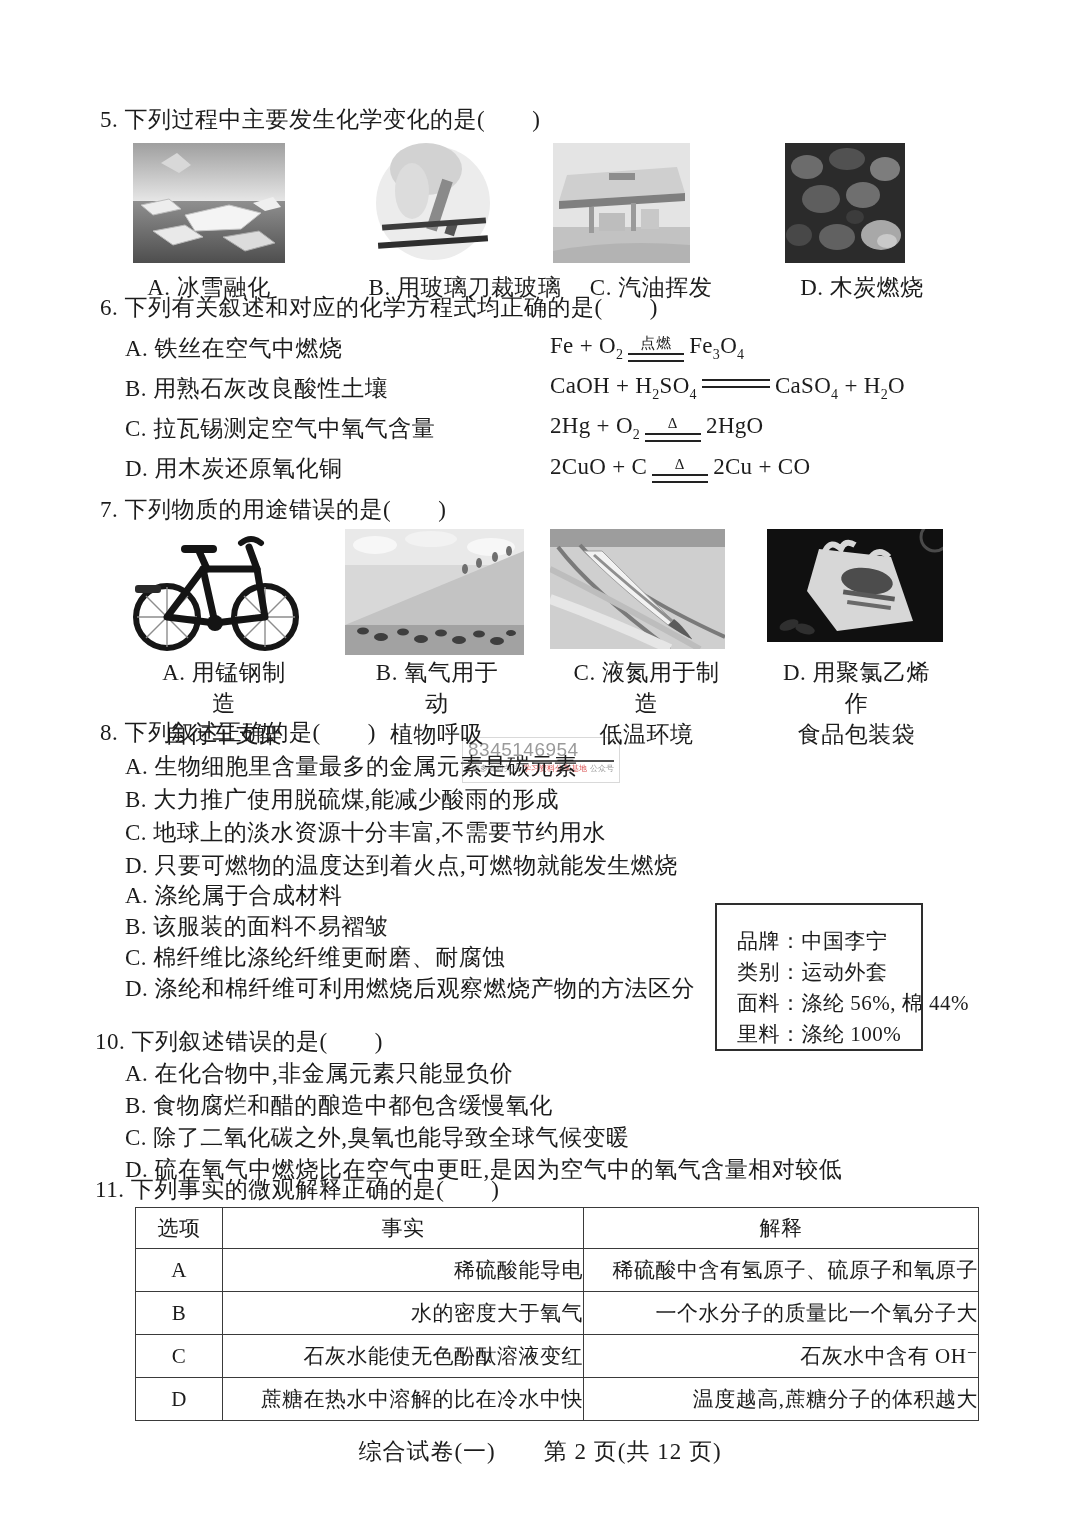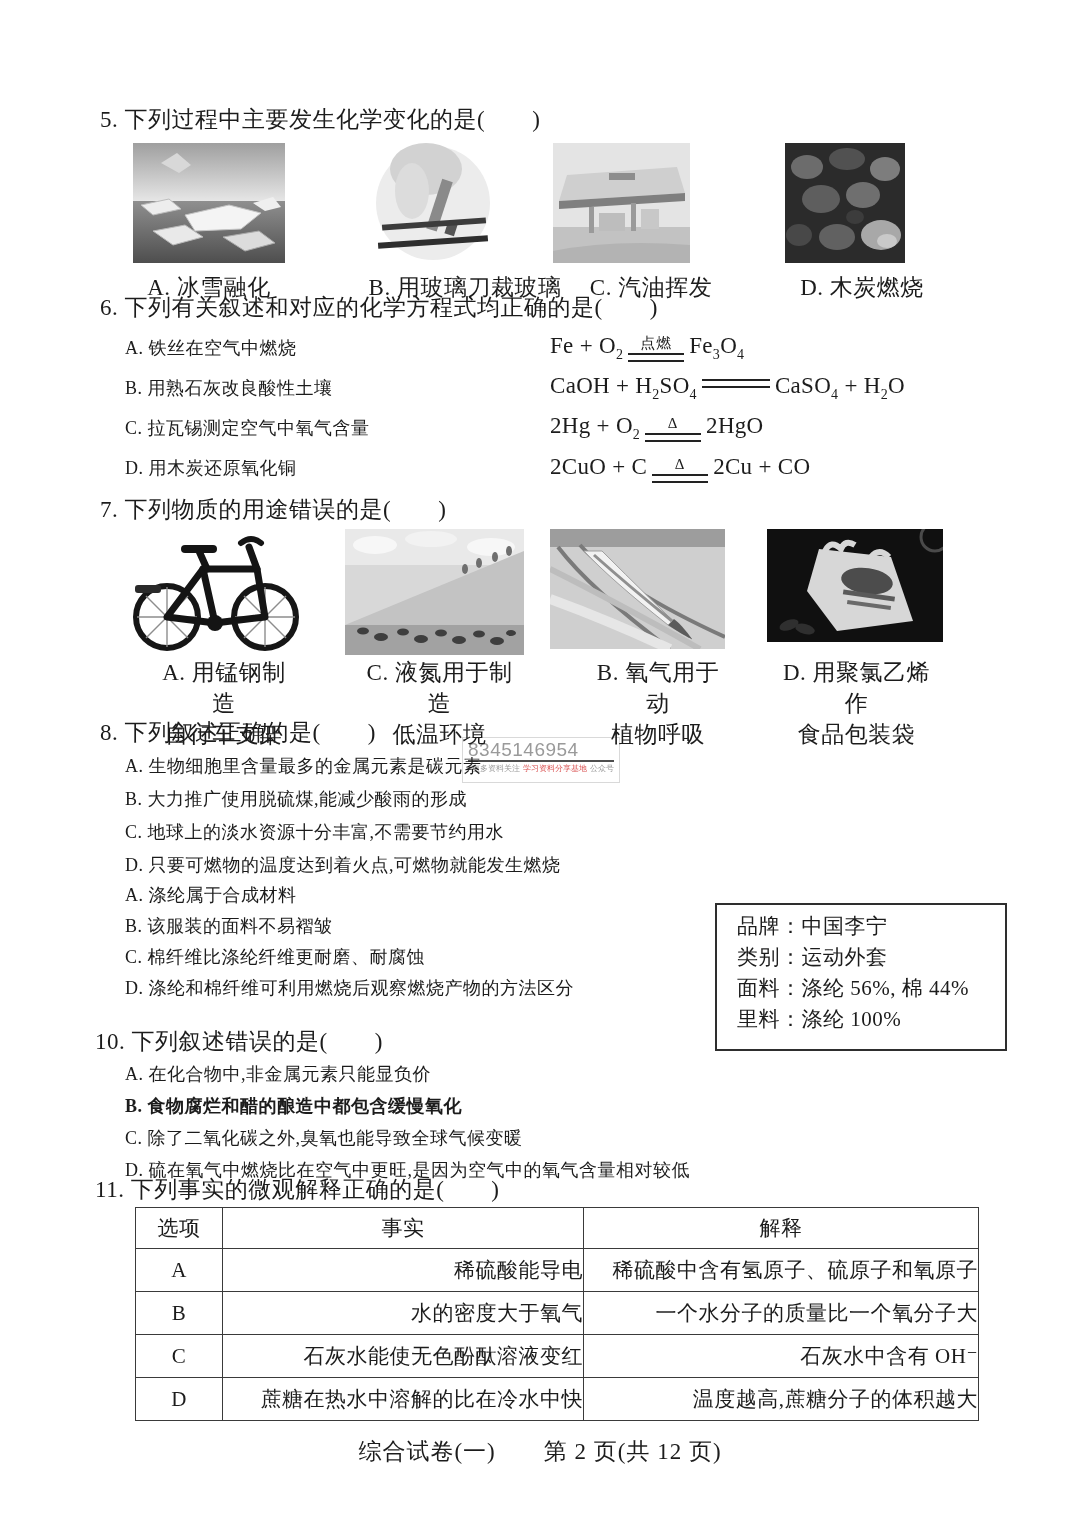--- a/index.html
+++ b/index.html
@@ -7,21 +7,21 @@
     position:relative;
     width:1080px;height:1525px;
     margin:0 auto;
     background:#ffffff;
     font-family:"Liberation Serif","DejaVu Serif",serif;
     color:#1c1c1c;
     overflow:hidden;
   }
   .abs{position:absolute;left:100px;right:70px;z-index:1;}
   .stem{font-size:23px;line-height:32px;letter-spacing:.5px;white-space:nowrap;}
-  .opt{font-size:18px;letter-spacing:.5px;padding-left:25px;white-space:nowrap;}
+  .opt{font-size:23px;letter-spacing:.5px;padding-left:25px;white-space:nowrap;}
 
   
   .strip{display:flex;align-items:flex-start;}
   .ph{flex:0 0 auto;overflow:hidden;}
   .ph svg{display:block;}
   .caps{display:flex;}
   .cap{flex:0 0 auto;text-align:center;font-size:23px;line-height:30px;letter-spacing:.5px;}
   .cap2 .ln{display:block;line-height:31px;}
 
   
@@ -47,23 +47,23 @@
            border-bottom:2px solid #222;margin-top:2px;}
   .ceq.plain .dl{width:68px;}
 
   
   .lines33 .opt{line-height:33px;}
   .lines31 .opt{line-height:31px;}
   .lines32 .opt{line-height:32px;}
 
   
   .labelbox{
-    position:absolute;left:715px;top:903px;width:292px;height:148px;
+    position:absolute;left:715px;top:903px;width:208px;height:148px;
     border:2px solid #2e2e2e;box-sizing:border-box;
-    padding:6px 0 0 20px;z-index:2;background:#fff;
+    padding:21px 0 0 20px;z-index:2;background:#fff;
   }
   .labelbox .row{font-size:21px;line-height:31px;letter-spacing:.5px;white-space:nowrap;}
 
   
   .wm{
     position:absolute;left:462px;top:737px;width:158px;height:46px;
     background:rgba(255,255,255,.62);
     border:1px solid #d9d9d9;border-radius:0;
     box-sizing:border-box;padding:1px 5px 0 5px;z-index:0;
   }
@@ -312,27 +312,27 @@
           </g>
         </svg>
       </div>
     </div>
 
     <div class="caps" style="margin-top:2px;">
       <div class="cap cap2 c7a">
         <span class="ln">A. 用锰钢制造</span>
         <span class="ln">自行车支架</span>
       </div>
+      <div class="cap cap2 c7b">
+        <span class="ln">B. 氧气用于动</span>
+        <span class="ln">植物呼吸</span>
+      </div>
       <div class="cap cap2 c7c">
         <span class="ln">C. 液氮用于制造</span>
         <span class="ln">低温环境</span>
-      </div>
-      <div class="cap cap2 c7b">
-        <span class="ln">B. 氧气用于动</span>
-        <span class="ln">植物呼吸</span>
       </div>
       <div class="cap cap2 c7d">
         <span class="ln">D. 用聚氯乙烯作</span>
         <span class="ln">食品包装袋</span>
       </div>
     </div>
   </div>
 
   <div class="abs lines33" style="top:716px;">
     <div class="stem" style="line-height:34px;">8. 下列叙述正确的是(　　)</div>
@@ -352,21 +352,21 @@
   <div class="labelbox">
     <div class="row">品牌：中国李宁</div>
     <div class="row">类别：运动外套</div>
     <div class="row">面料：涤纶 56%, 棉 44%</div>
     <div class="row">里料：涤纶 100%</div>
   </div>
 
   <div class="abs lines32" style="top:1026px;left:95px;">
     <div class="stem" style="line-height:32px;">10. 下列叙述错误的是(　　)</div>
     <div class="opt" style="padding-left:30px;">A. 在化合物中,非金属元素只能显负价</div>
-    <div class="opt" style="padding-left:30px;font-weight:bold;">B. 食物腐烂和醋的酿造中都包含缓慢氧化</div>
+    <div class="opt" style="padding-left:30px;">B. 食物腐烂和醋的酿造中都包含缓慢氧化</div>
     <div class="opt" style="padding-left:30px;">C. 除了二氧化碳之外,臭氧也能导致全球气候变暖</div>
     <div class="opt" style="padding-left:30px;">D. 硫在氧气中燃烧比在空气中更旺,是因为空气中的氧气含量相对较低</div>
   </div>
 
   <div class="abs" style="top:1176px;left:95px;">
     <div class="stem" style="line-height:28px;">11. 下列事实的微观解释正确的是(　　)</div>
     <table class="tbl" style="margin-top:3px;">
       <tbody>
           <tr>
         <th class="c1">选项</th>

